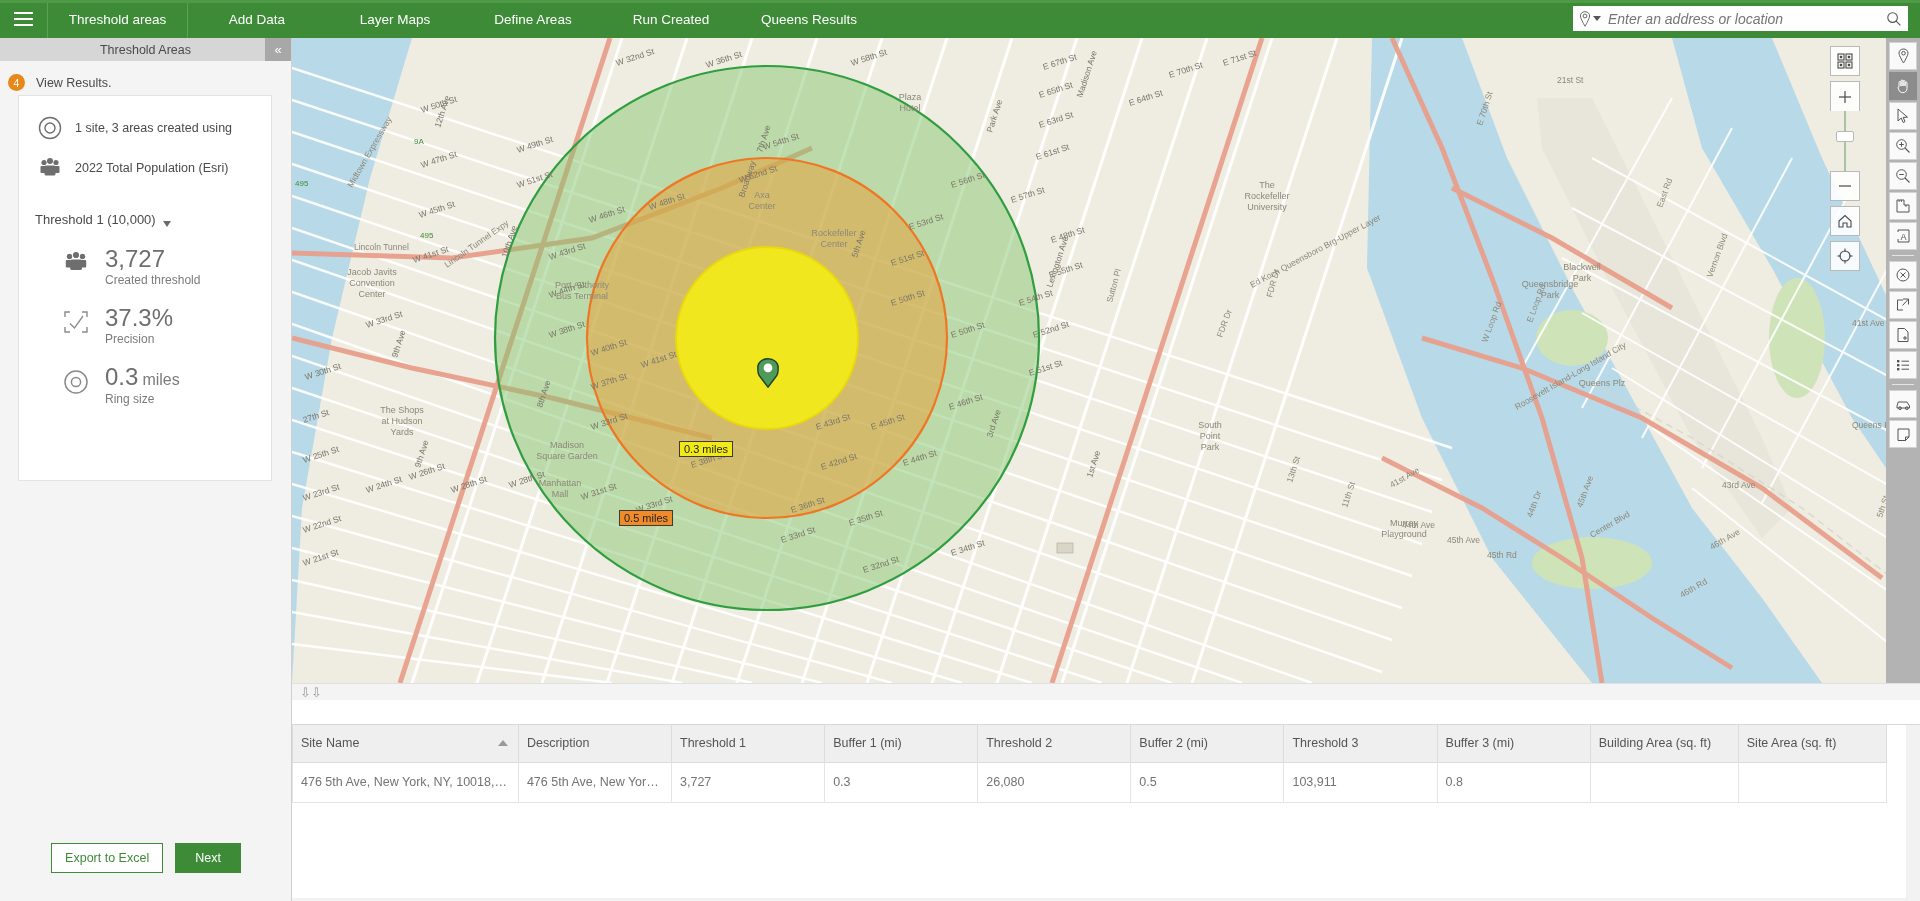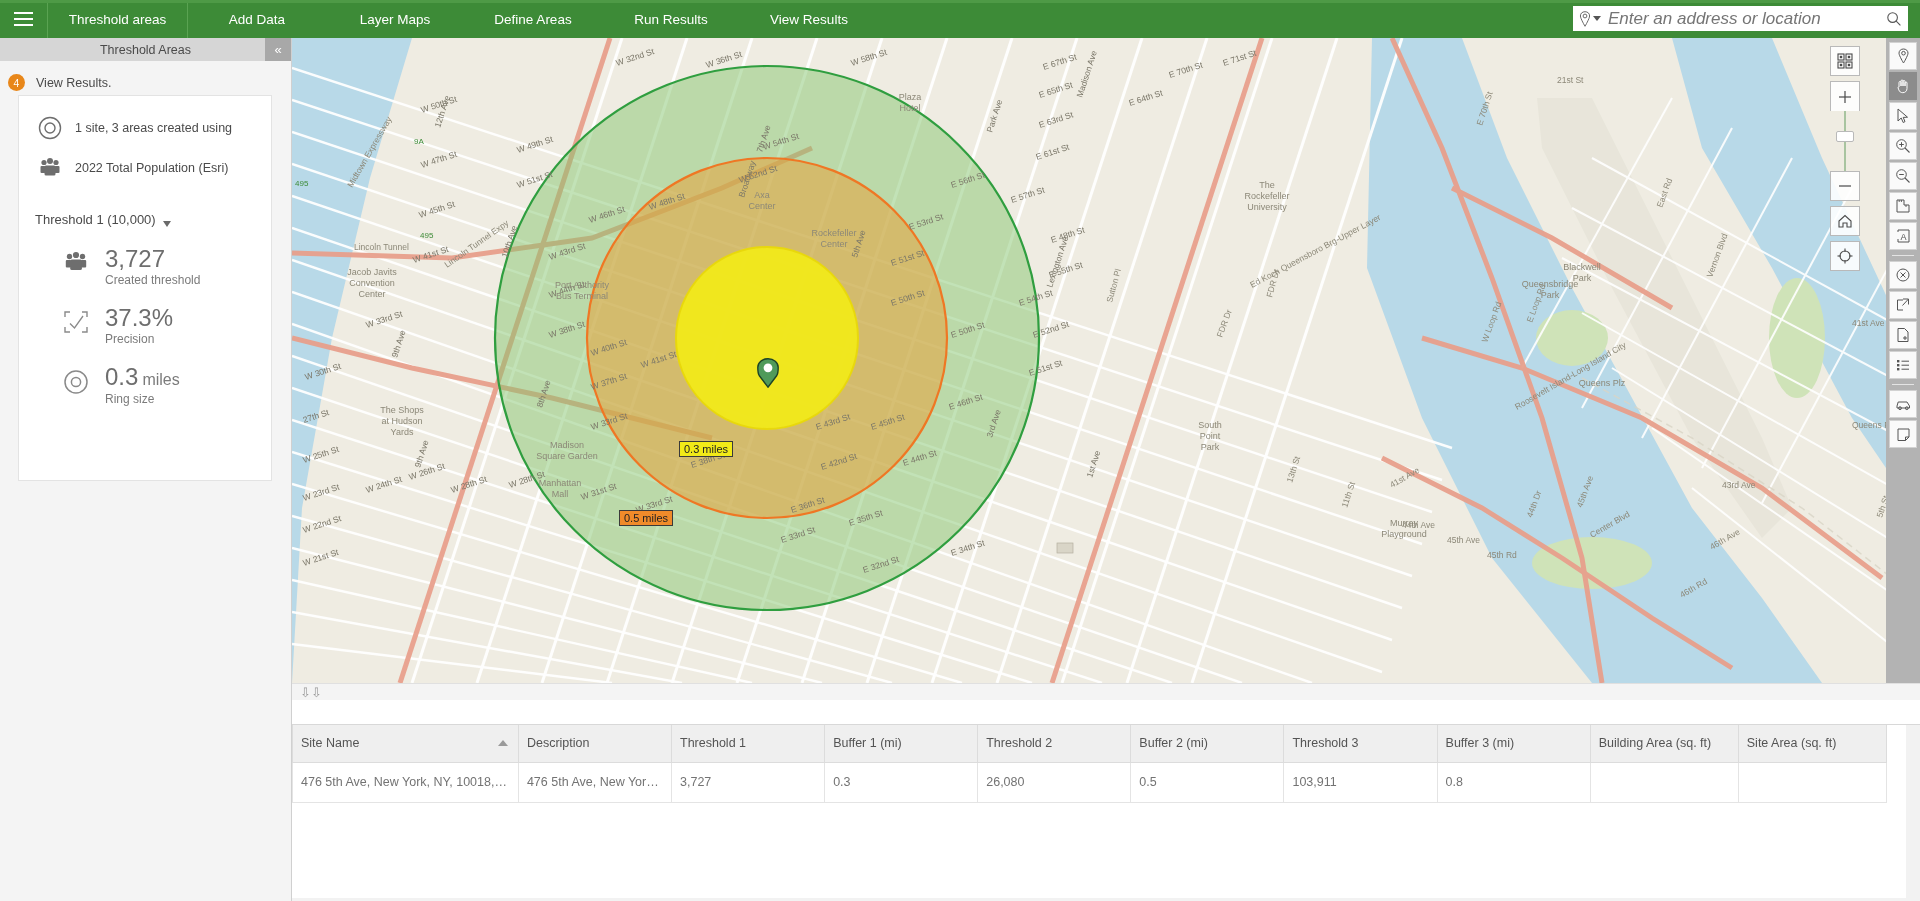--- a/index.html
+++ b/index.html
@@ -39,21 +39,21 @@
   .navsearch {
     position: absolute; right: 12px; top: 6px; width: 335px; height: 25px;
     background: #ffffff; display: flex; align-items: center; padding: 0 6px;
   }
   .navsearch .pin { width: 12px; height: 16px; margin-right: 2px; }
   .navsearch .caret {
     width: 0; height: 0; border-left: 4px solid transparent; border-right: 4px solid transparent;
     border-top: 5px solid #555; margin-right: 7px;
   }
   .navsearch input {
-    flex: 1; border: none; outline: none; font-size: 17px; font-style: italic;
+    flex: 1; border: none; outline: none; font-size: 14px; font-style: italic;
     color: #14532d; font-family: "Liberation Sans", sans-serif;
   }
   .navsearch .mag { width: 16px; height: 16px; }
 
   
   .leftpanel {
     position: absolute; left: 0; top: 38px; width: 292px; height: 863px;
     background: #f4f4f4; border-right: 1px solid #d0d0d0;
   }
   .panelhead {
@@ -209,24 +209,24 @@
     <div class="navitem plain">
       <span>Add Data</span>
     </div>
     <div class="navitem plain">
       <span>Layer Maps</span>
     </div>
     <div class="navitem plain">
       <span>Define Areas</span>
     </div>
     <div class="navitem plain">
-      <span>Run Results</span>
+      <span>Run Created</span>
     </div>
     <div class="navitem plain">
-      <span>View Results</span>
+      <span>Queens Results</span>
     </div>
 
     <div class="navsearch">
       <svg class="pin" viewBox="0 0 12 16">
         <path d="M6 0.7 C3.2 0.7 1.4 2.5 1.4 5 C1.4 7.4 6 15.3 6 15.3 C6 15.3 10.6 7.4 10.6 5 C10.6 2.5 8.8 0.7 6 0.7 Z" fill="none" stroke="#6a6a6a" stroke-width="1"></path>
         <circle cx="6" cy="5" r="1.9" fill="none" stroke="#6a6a6a" stroke-width="1"></circle>
       </svg>
       <span class="caret"></span>
       <input type="text" placeholder="Enter an address or location" style="">
       <svg class="mag" viewBox="0 0 16 16">
@@ -318,20 +318,24 @@
             <circle cx="14" cy="14" r="4.6" fill="none" stroke="#8a8a8a" stroke-width="1.5"></circle>
           </svg>
         </span>
         <span>
           <span class="big">0.3</span><span class="unit">miles</span>
           <div class="sub">Ring size</div>
         </span>
       </div>
     </div>
 
+    <div class="btnbar">
+      <button class="btn-outline">Export to Excel</button>
+      <button class="btn-solid">Next</button>
+    </div>
   </div>
 
   <div class="maparea">
     <svg class="mapsvg" width="1628" height="645" viewBox="0 0 1628 645">
       <defs>
         <pattern id="blockfill" width="1" height="1">
             <rect width="1" height="1" fill="#efece2"></rect>
           </pattern>
       </defs>
 

